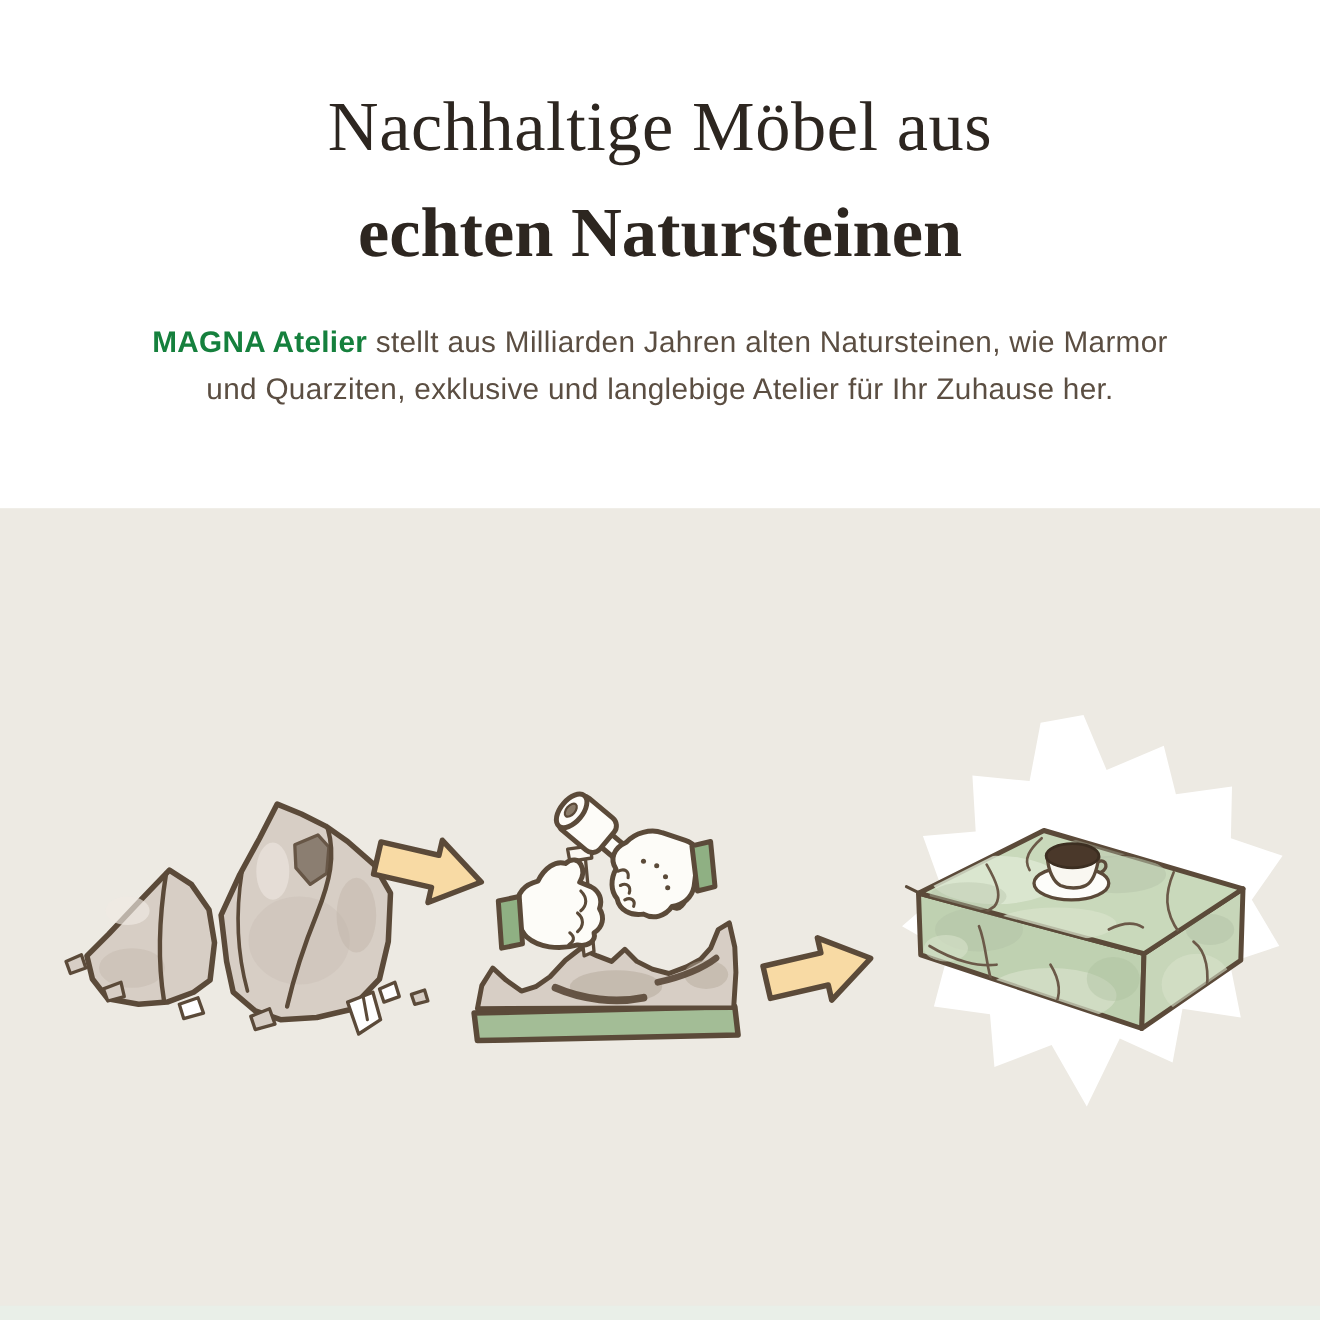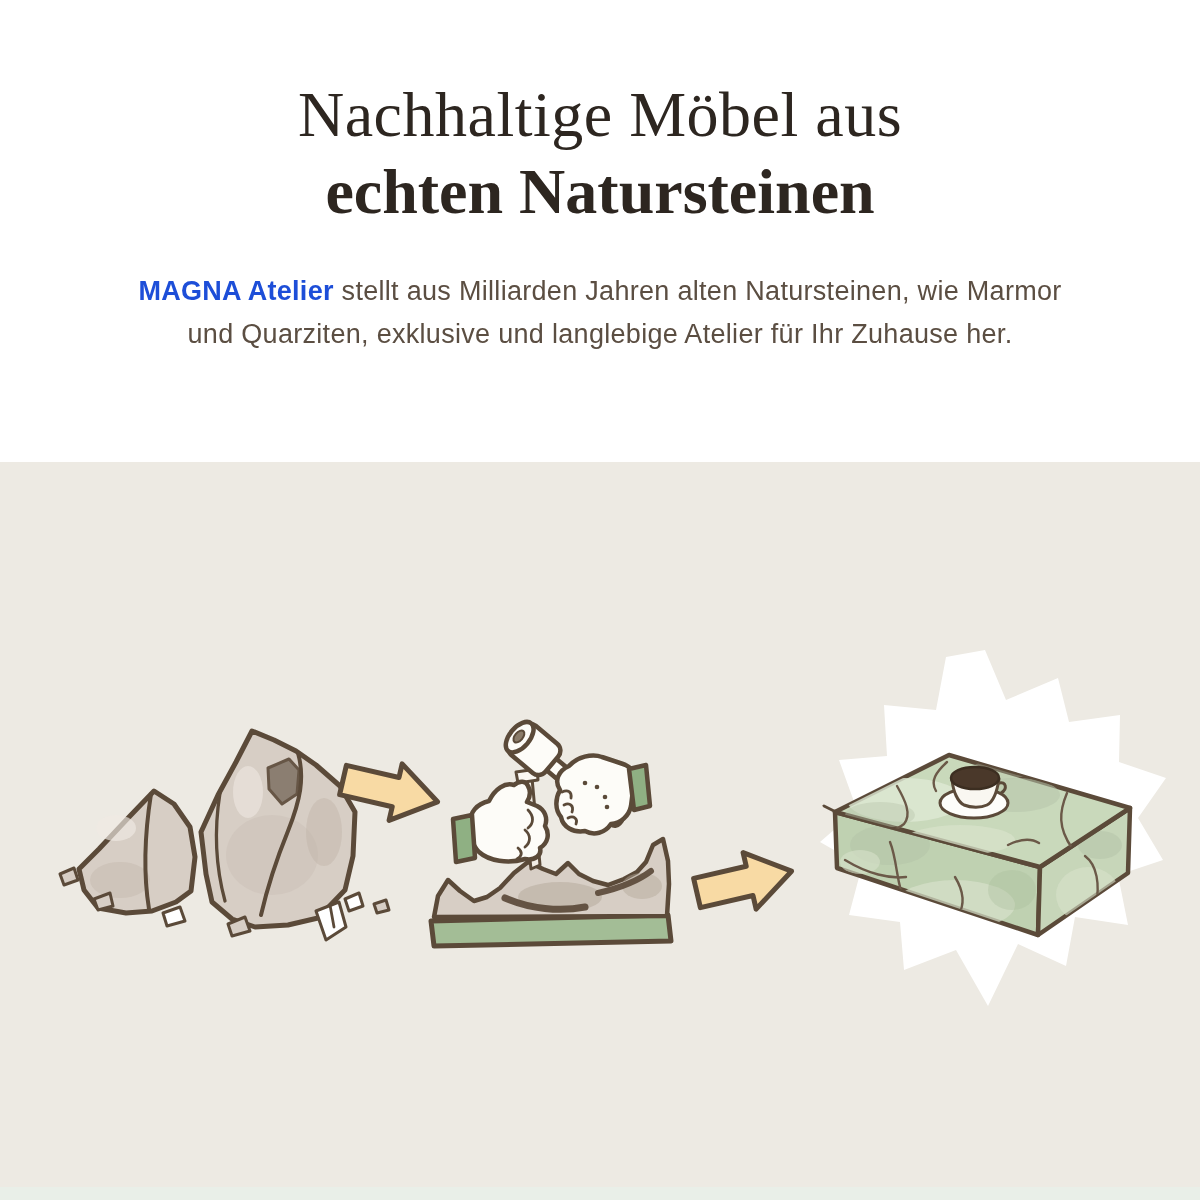--- a/index.html
+++ b/index.html
@@ -5,24 +5,24 @@
   * { margin:0; padding:0; box-sizing:border-box; }
   html,body { width:1200px; height:1200px; }
   body { font-family:"Liberation Sans", sans-serif; background:#ffffff; overflow:hidden; }
   .page { width:1200px; height:1200px; position:relative; }
 
   
   .hero { height:462px; background:#ffffff; text-align:center; padding-top:76px; }
   .title { font-family:"Liberation Serif", serif; font-weight:400; color:#2d2620;
            font-size:64px; line-height:77px; letter-spacing:.5px; }
   .title .t1, .title .t2 { display:block; }
-  .title .t2 { font-weight:700; letter-spacing:0; }
+  .title .t2 { font-weight:700; letter-spacing:0;margin-top:20px; }
   .intro { margin:40px auto 0; max-width:930px; font-size:27px; line-height:43px;
            color:#5b4e42; letter-spacing:.3px; }
-  .intro strong { font-weight:700; color:#1d4ed8; }
+  .intro strong { font-weight:700; color:#15803d; }
 
   
   .process { position:relative; height:738px; background:#edeae3; }
   .process svg { display:block; }
   .bottom-strip { position:absolute; left:0; right:0; bottom:0; height:13px; background:#e9efe8; }
 
   
   .ln  { stroke:#5b4a39; stroke-width:4.5; stroke-linejoin:round; stroke-linecap:round; }
   .ln5 { stroke:#5b4a39; stroke-width:5;   stroke-linejoin:round; stroke-linecap:round; }
   .ln3 { stroke:#5b4a39; stroke-width:3;   stroke-linejoin:round; stroke-linecap:round; }

